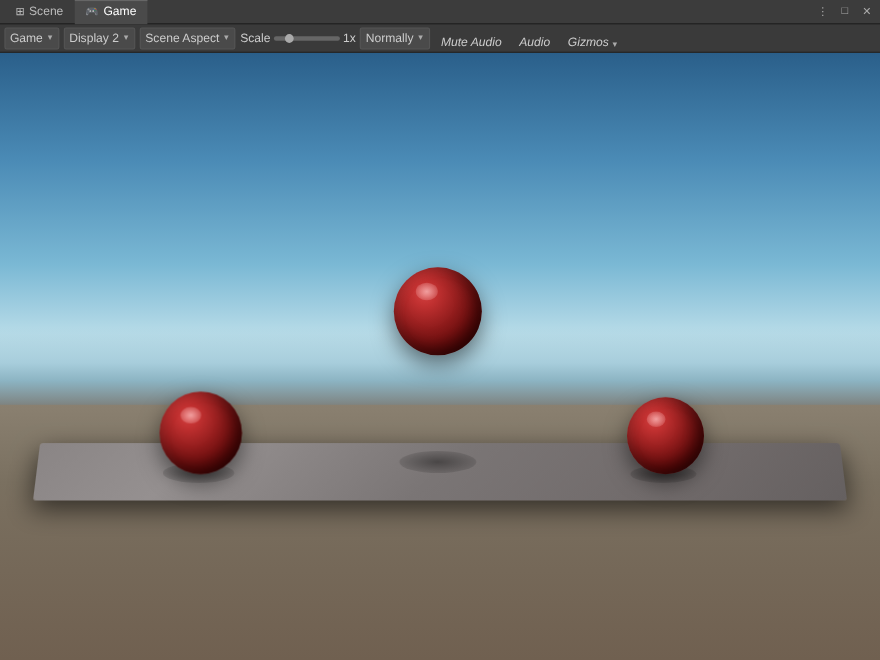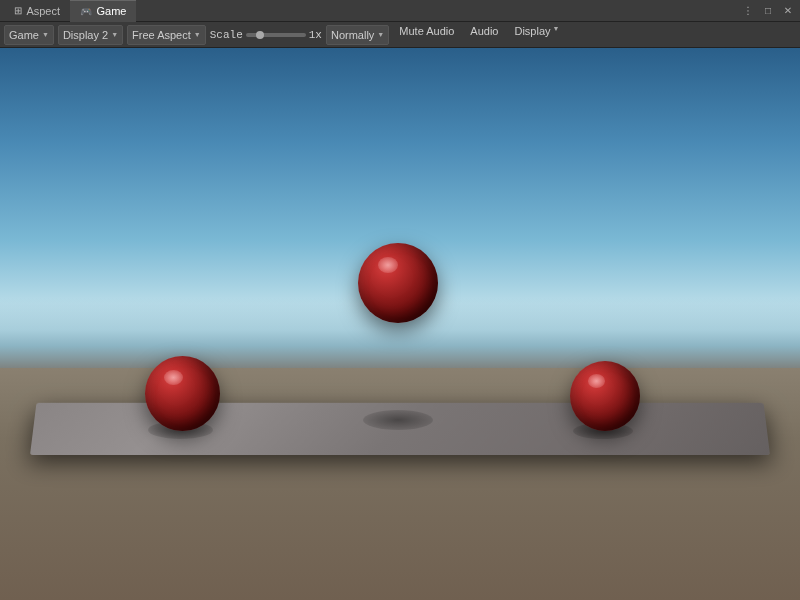--- a/index.html
+++ b/index.html
@@ -82,48 +82,48 @@
     .dropdown-arrow {
       font-size: 7px;
       color: #aaa;
     }
     .scale-area {
       display: flex;
       align-items: center;
       gap: 3px;
       color: #ccc;
       font-size: 11px;
-      font-family: Liberation Mono, monospace;
     }
     .scale-slider {
       width: 60px;
       height: 4px;
       background: #666;
       border-radius: 2px;
       position: relative;
     }
     .scale-thumb {
       width: 8px;
       height: 8px;
       background: #aaa;
       border-radius: 50%;
       position: absolute;
       top: -2px;
       left: 10px;
     }
     .toolbar-btn {
       display: flex;
-      align-items: flex-start;
+      align-items: flex-end;
       height: 20px;
       padding: 0 6px;
       font-size: 11px;
       color: #ccc;
       cursor: pointer;
       gap: 2px;
       white-space: nowrap;
+      font-style: italic;
     }
 
     
     .viewport {
       position: relative;
       width: 800px;
       height: 552px;
       overflow: hidden;
     }
 
@@ -263,21 +263,21 @@
     
     .scene-icon { font-size: 10px; }
     .game-icon { font-size: 10px; }
   </style>
 </head>
 <body>
 
 <div class="tab-bar">
   <div class="tab">
     <span class="scene-icon">⊞</span>
-    <span>Aspect</span>
+    <span>Scene</span>
   </div>
   <div class="tab active">
     <span class="game-icon">🎮</span>
     <span>Game</span>
   </div>
   <div class="tab-icons">
     <div class="tab-icon-btn">⋮</div>
     <div class="tab-icon-btn">□</div>
     <div class="tab-icon-btn">✕</div>
   </div>
@@ -286,42 +286,42 @@
 <div class="toolbar">
   <div class="toolbar-item">
     <span>Game</span>
     <span class="dropdown-arrow">▼</span>
   </div>
   <div class="toolbar-item">
     <span>Display 2</span>
     <span class="dropdown-arrow">▼</span>
   </div>
   <div class="toolbar-item">
-    <span>Free Aspect</span>
+    <span>Scene Aspect</span>
     <span class="dropdown-arrow">▼</span>
   </div>
   <div class="scale-area">
     <span>Scale</span>
     <div class="scale-slider">
       <div class="scale-thumb"></div>
     </div>
     <span>1x</span>
   </div>
   <div class="toolbar-item">
     <span>Normally</span>
     <span class="dropdown-arrow">▼</span>
   </div>
   <div class="toolbar-btn">
     <span>Mute Audio</span>
   </div>
   <div class="toolbar-btn">
     <span>Audio</span>
   </div>
   <div class="toolbar-btn">
-    <span>Display</span>
+    <span>Gizmos</span>
     <span class="dropdown-arrow">▼</span>
   </div>
 </div>
 
 <div class="viewport">
 
   <div class="sky"></div>
 
   <div class="horizon-blend"></div>
   <div class="ground-base"></div>

